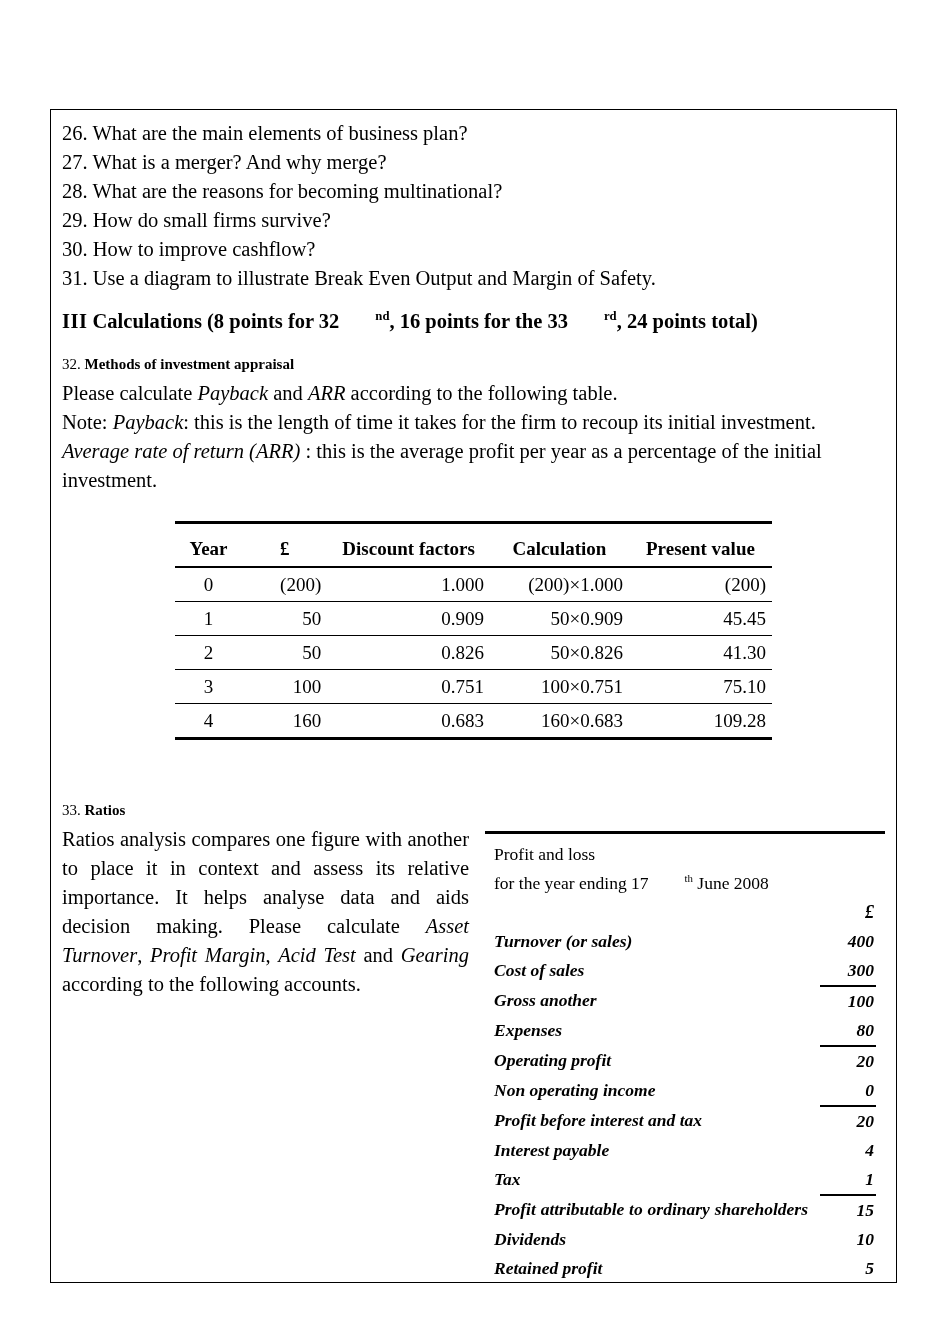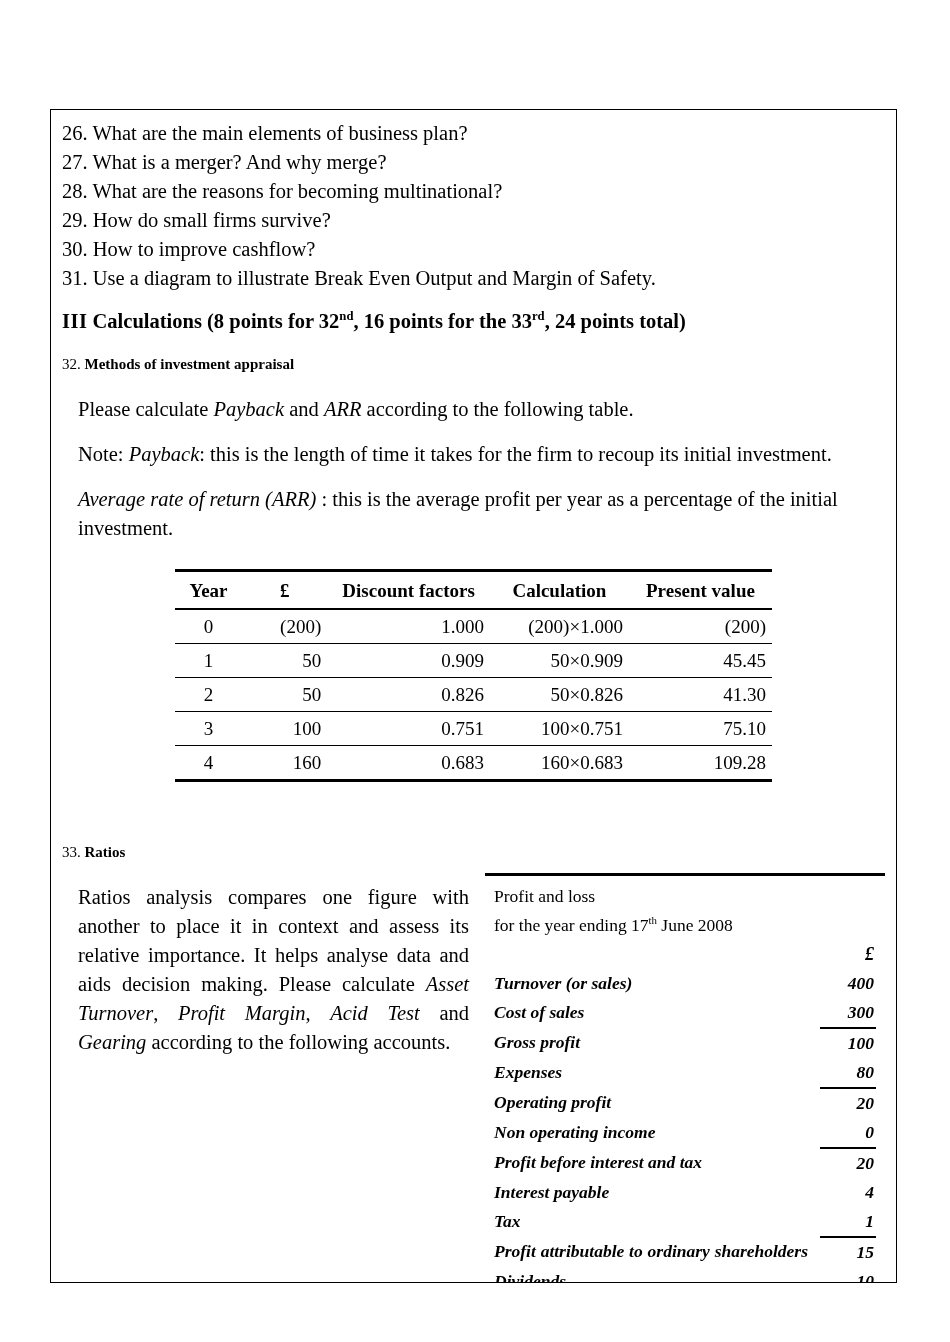--- a/index.html
+++ b/index.html
@@ -46,51 +46,52 @@
     line-height: 29px;
   }
   .roman {
     font-weight: bold;
     letter-spacing: 0.5px;
   }
   sup {
     font-size: 0.62em;
     vertical-align: super;
     line-height: 0;
+    margin-left: 36px;
   }
 
   .q-num-head {
     font-size: 15px;
     line-height: 29px;
   }
   .q-num-head b { font-weight: bold; }
 
   p.body-para {
-    margin: 16px;
+    margin: 0;
     font-size: 20.5px;
     line-height: 29px;
   }
   p.justify { text-align: justify; }
 
   em.it { font-style: italic; }
 
   
   .dft-wrap {
     display: flex;
     justify-content: center;
     margin-top: 26px;
   }
   table.dft {
     border-collapse: collapse;
     font-size: 19px;
     width: 597px;
   }
   table.dft thead th {
     font-weight: bold;
-    padding: 4px 6px 3px 6px;
+    padding: 10px 6px 3px 6px;
     border-top: 3px solid #000;
     border-bottom: 2.5px solid #000;
     white-space: nowrap;
   }
   table.dft tbody td {
     padding: 2px 6px 2px 6px;
     border-bottom: 1px solid #000;
     text-align: right;
     white-space: nowrap;
   }
@@ -272,21 +273,21 @@
         <tbody>
           <tr>
             <td class="pl-label nojust">Turnover (or sales)</td>
             <td class="pl-val">400</td>
           </tr>
           <tr>
             <td class="pl-label nojust">Cost of sales</td>
             <td class="pl-val ruled">300</td>
           </tr>
           <tr>
-            <td class="pl-label nojust">Gross profit</td>
+            <td class="pl-label nojust">Gross another</td>
             <td class="pl-val">100</td>
           </tr>
           <tr>
             <td class="pl-label nojust">Expenses</td>
             <td class="pl-val ruled">80</td>
           </tr>
           <tr>
             <td class="pl-label nojust">Operating profit</td>
             <td class="pl-val">20</td>
           </tr>

